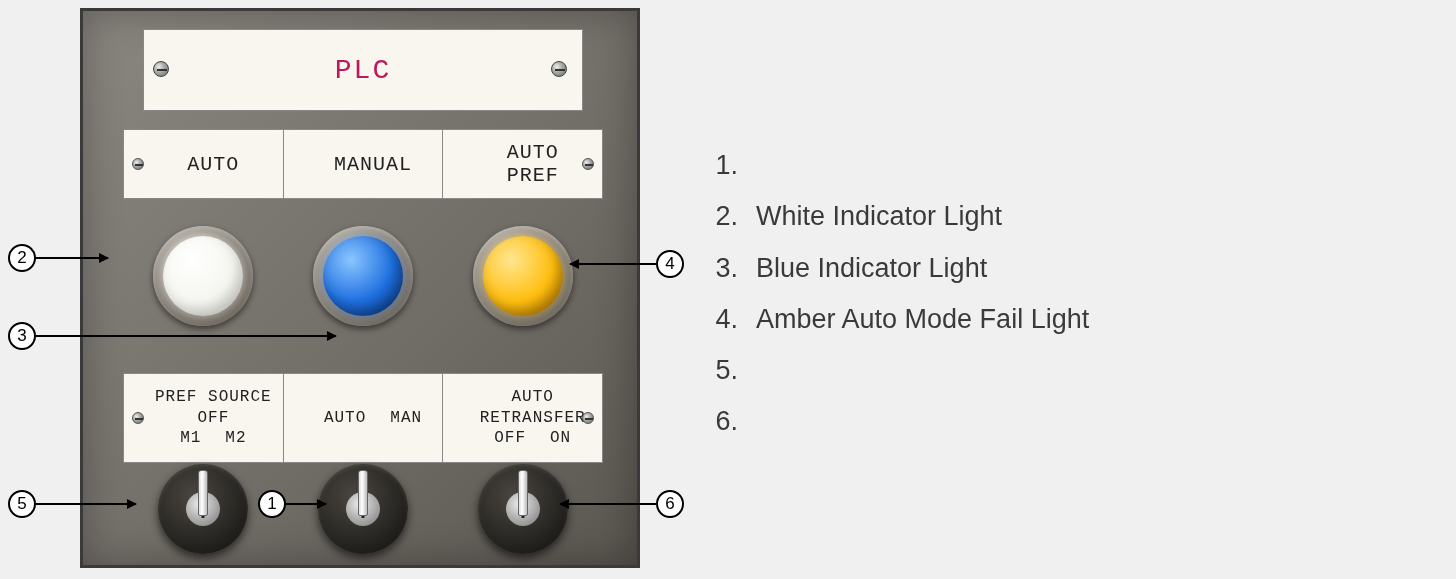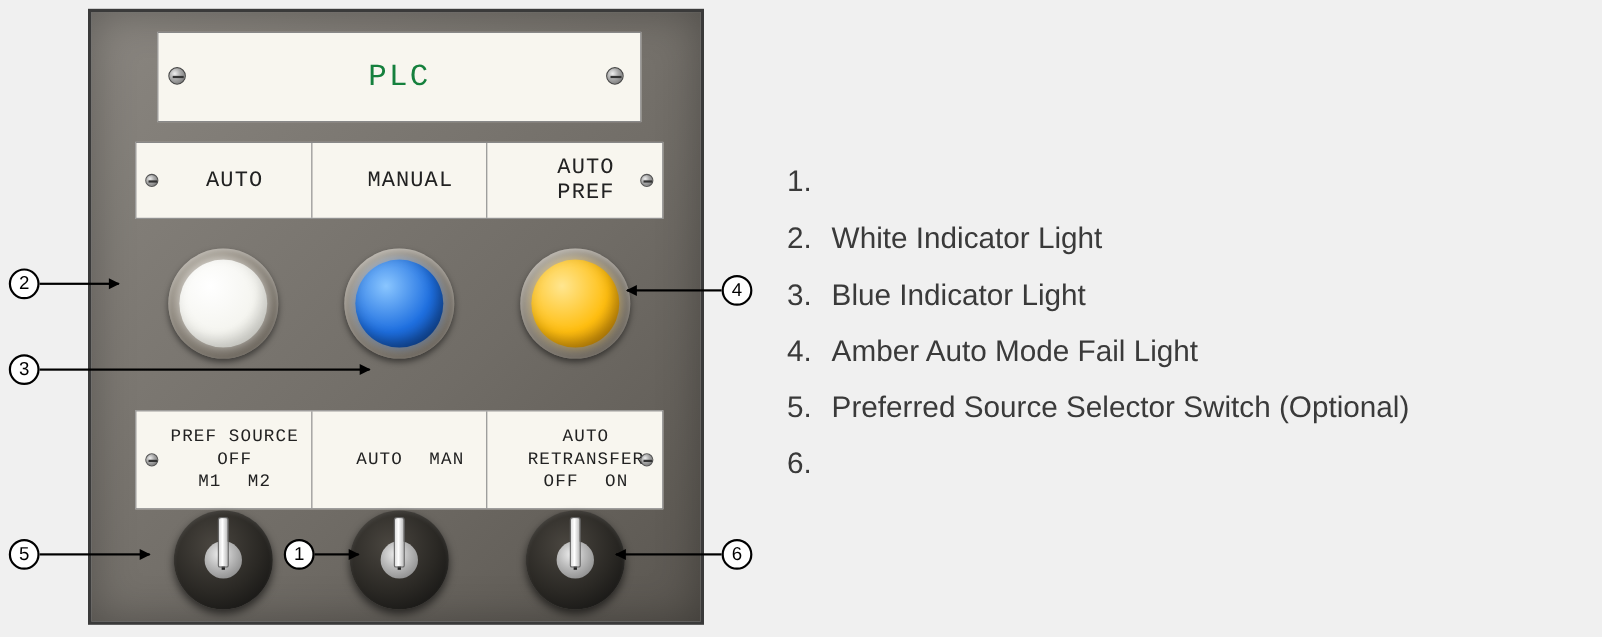--- a/index.html
+++ b/index.html
@@ -39,21 +39,21 @@
   height: 82px;
   background: #f8f6ef;
   border: 1px solid #888;
   display: flex;
   flex-direction: column;
   align-items: center;
   justify-content: center;
   font-family: "Courier New", monospace;
   font-size: 28px;
   letter-spacing: 2px;
-  color: #15803d;
+  color: #be185d;
 }
 .screw {
   position: absolute;
   width: 16px;
   height: 16px;
   border-radius: 50%;
   background: radial-gradient(circle at 35% 35%, #eee 0%, #aaa 40%, #666 100%);
   border: 1px solid #444;
 }
 .screw::after {
@@ -390,21 +390,20 @@
       <li>
           <span class="num">3.</span>
           <span>Blue Indicator Light</span>
         </li>
       <li>
           <span class="num">4.</span>
           <span>Amber Auto Mode Fail Light</span>
         </li>
       <li>
           <span class="num">5.</span>
-          <span>Preferred Source Selector Switch (Optional)</span>
         </li>
       <li>
           <span class="num">6.</span>
         </li>
     </ol>
   </div>
 
 </div>
 
 </body></html>

